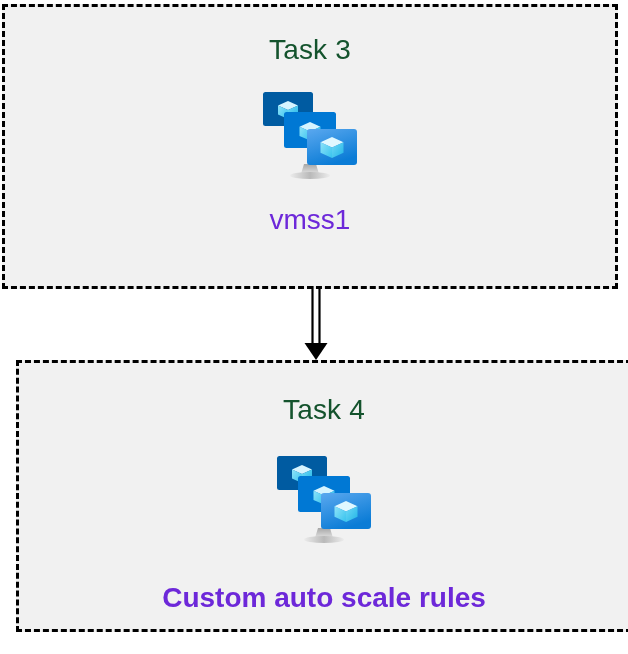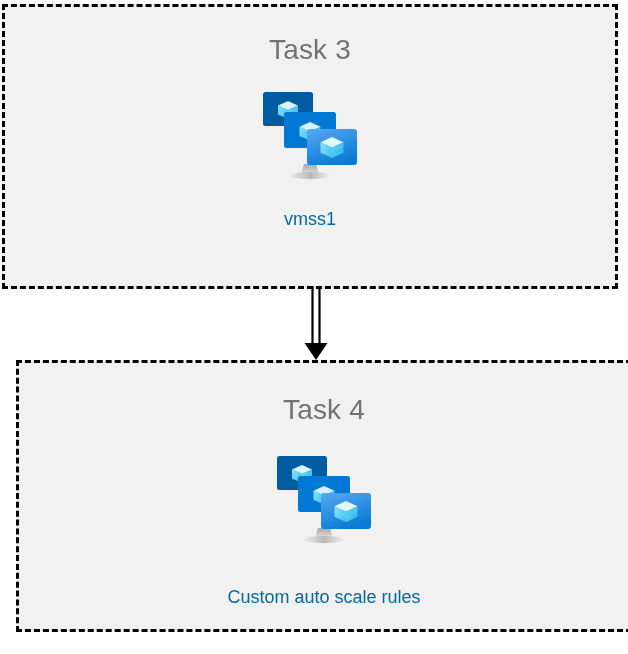--- a/index.html
+++ b/index.html
@@ -38,38 +38,38 @@
   }
   #box-task4 {
     left: 2px;
     top: 360px;
     width: 616px;
     height: 272px;
     margin-left: 14px;
   }
 
   .task-title {
-    color: #737373;
+    color: #14532d;
     font-size: 28px;
     line-height: 1;
     letter-spacing: 0.2px;
     white-space: nowrap;
   }
   #box-task3 .task-title { margin-top: 29px; }
   #box-task4 .task-title { margin-top: 33px; }
 
   .caption {
-    color: #0369a1;
-    font-size: 18px;
+    color: #6d28d9;
+    font-size: 28px;
     line-height: 33px;
     text-align: center;
     white-space: nowrap;
   }
   #box-task3 .caption-block { margin-top: 19px; }
-  #box-task4 .caption-block { margin-top: 33px; }
+  #box-task4 .caption-block { margin-top: 33px; font-weight: bold; }
 
   
   .vmss-icon {
     position: relative;
     width: 98px;
     height: 96px;
   }
   #box-task3 .vmss-icon { margin-top: 24px; }
   #box-task4 .vmss-icon { margin-top: 28px; }
   .vmss-icon svg { display: block; }

